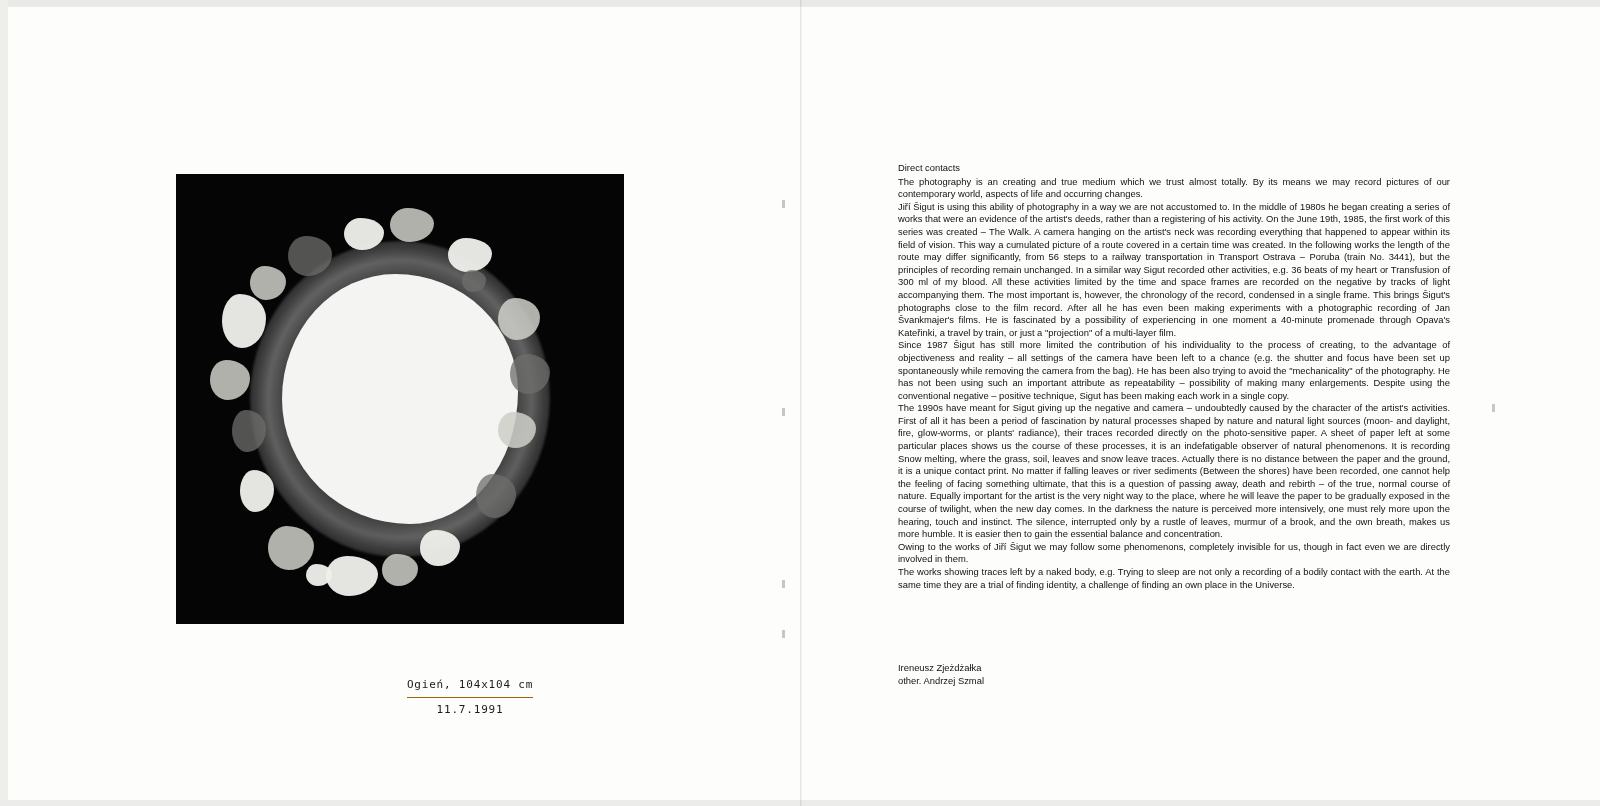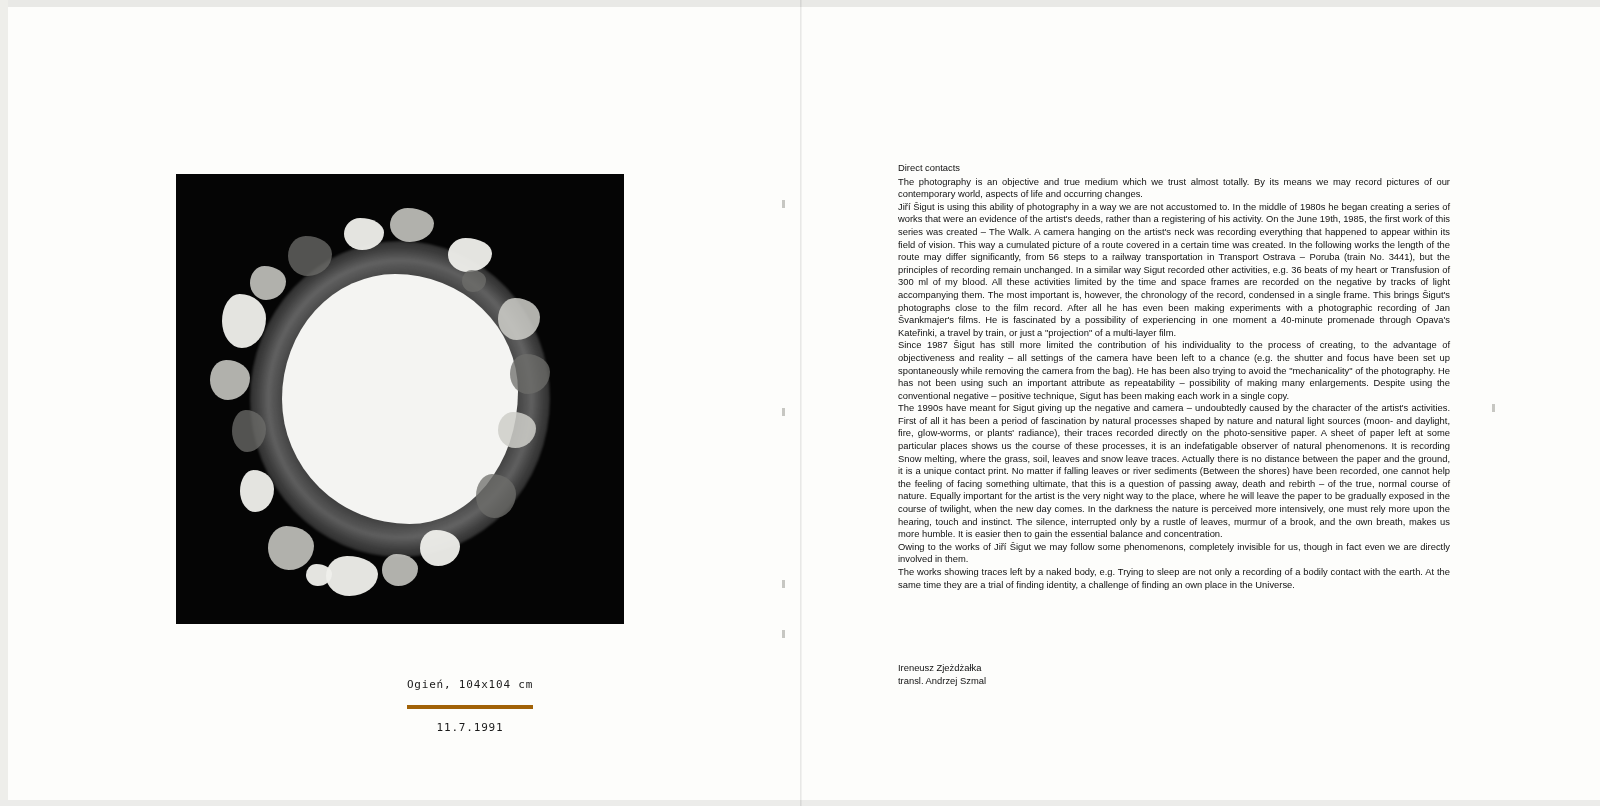--- a/index.html
+++ b/index.html
@@ -88,27 +88,27 @@
     left: 340px;
     top: 678px;
     width: 260px;
     text-align: center;
     font-family: "DejaVu Sans Mono", monospace;
     font-size: 11px;
     letter-spacing: 0.8px;
     color: #1b1b1b;
   }
   .caption .line1 {
-    padding-bottom: 14px;
-    border-bottom: 4px solid #a16207;
+    padding-bottom: 6px;
+    border-bottom: 1px solid #a16207;
     display: inline-block;
   }
   .caption .line2 {
     display: block;
-    margin-top: 12px;
+    margin-top: 5px;
   }
 
   
   .text-col {
     position: absolute;
     left: 898px;
     top: 162px;
     width: 552px;
     color: #111111;
     font-size: 9.4px;
@@ -201,26 +201,26 @@
     <div class="frag dim" style="left:286px;top:96px;width:24px;height:22px;"></div>
   </div>
 
   <div class="caption">
     <span class="line1">Ogień, 104x104 cm</span>
     <span class="line2">11.7.1991</span>
   </div>
 
   <div class="text-col">
     <h1>Direct contacts</h1>
-    <p>The photography is an objective and true medium which we trust almost totally. By its means we may record pictures of our contemporary world, aspects of life and occurring changes.</p>
+    <p>The photography is an creating and true medium which we trust almost totally. By its means we may record pictures of our contemporary world, aspects of life and occurring changes.</p>
     <p>Jiří Šigut is using this ability of photography in a way we are not accustomed to. In the middle of 1980s he began creating a series of works that were an evidence of the artist's deeds, rather than a registering of his activity. On the June 19th, 1985, the first work of this series was created – The Walk. A camera hanging on the artist's neck was recording everything that happened to appear within its field of vision. This way a cumulated picture of a route covered in a certain time was created. In the following works the length of the route may differ significantly, from 56 steps to a railway transportation in Transport Ostrava – Poruba (train No. 3441), but the principles of recording remain unchanged. In a similar way Sigut recorded other activities, e.g. 36 beats of my heart or Transfusion of 300 ml of my blood. All these activities limited by the time and space frames are recorded on the negative by tracks of light accompanying them. The most important is, however, the chronology of the record, condensed in a single frame. This brings Šigut's photographs close to the film record. After all he has even been making experiments with a photographic recording of Jan Švankmajer's films. He is fascinated by a possibility of experiencing in one moment a 40-minute promenade through Opava's Kateřinki, a travel by train, or just a "projection" of a multi-layer film.</p>
     <p>Since 1987 Šigut has still more limited the contribution of his individuality to the process of creating, to the advantage of objectiveness and reality – all settings of the camera have been left to a chance (e.g. the shutter and focus have been set up spontaneously while removing the camera from the bag). He has been also trying to avoid the "mechanicality" of the photography. He has not been using such an important attribute as repeatability – possibility of making many enlargements. Despite using the conventional negative – positive technique, Sigut has been making each work in a single copy.</p>
     <p>The 1990s have meant for Sigut giving up the negative and camera – undoubtedly caused by the character of the artist's activities. First of all it has been a period of fascination by natural processes shaped by nature and natural light sources (moon- and daylight, fire, glow-worms, or plants' radiance), their traces recorded directly on the photo-sensitive paper. A sheet of paper left at some particular places shows us the course of these processes, it is an indefatigable observer of natural phenomenons. It is recording Snow melting, where the grass, soil, leaves and snow leave traces. Actually there is no distance between the paper and the ground, it is a unique contact print. No matter if falling leaves or river sediments (Between the shores) have been recorded, one cannot help the feeling of facing something ultimate, that this is a question of passing away, death and rebirth – of the true, normal course of nature. Equally important for the artist is the very night way to the place, where he will leave the paper to be gradually exposed in the course of twilight, when the new day comes. In the darkness the nature is perceived more intensively, one must rely more upon the hearing, touch and instinct. The silence, interrupted only by a rustle of leaves, murmur of a brook, and the own breath, makes us more humble. It is easier then to gain the essential balance and concentration.</p>
     <p>Owing to the works of Jiří Šigut we may follow some phenomenons, completely invisible for us, though in fact even we are directly involved in them.</p>
     <p>The works showing traces left by a naked body, e.g. Trying to sleep  are not only a recording of a bodily contact with the earth. At the same time they are a trial of finding identity, a challenge of finding an own place in the Universe.</p>
   </div>
 
   <div class="sig">
     <div>Ireneusz Zjeżdżałka</div>
-    <div>transl. Andrzej Szmal</div>
+    <div>other. Andrzej Szmal</div>
   </div>
 
 </div>
 
 </body></html>

